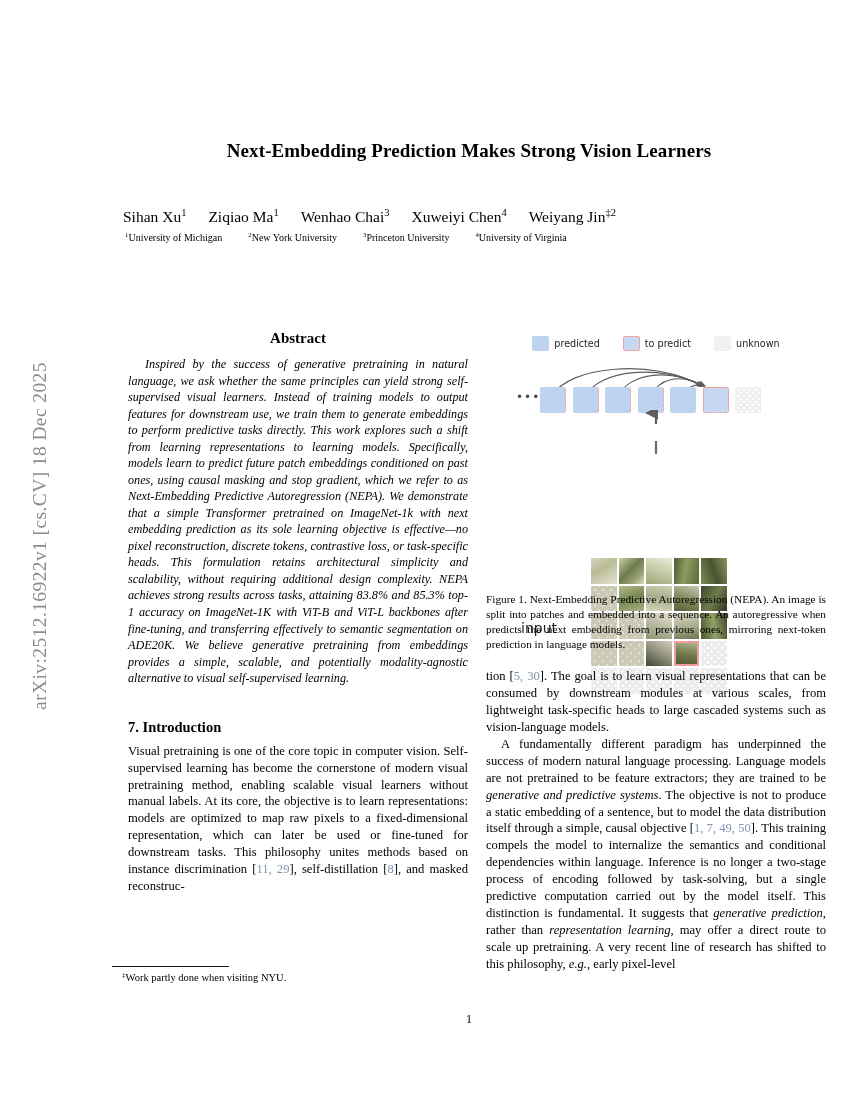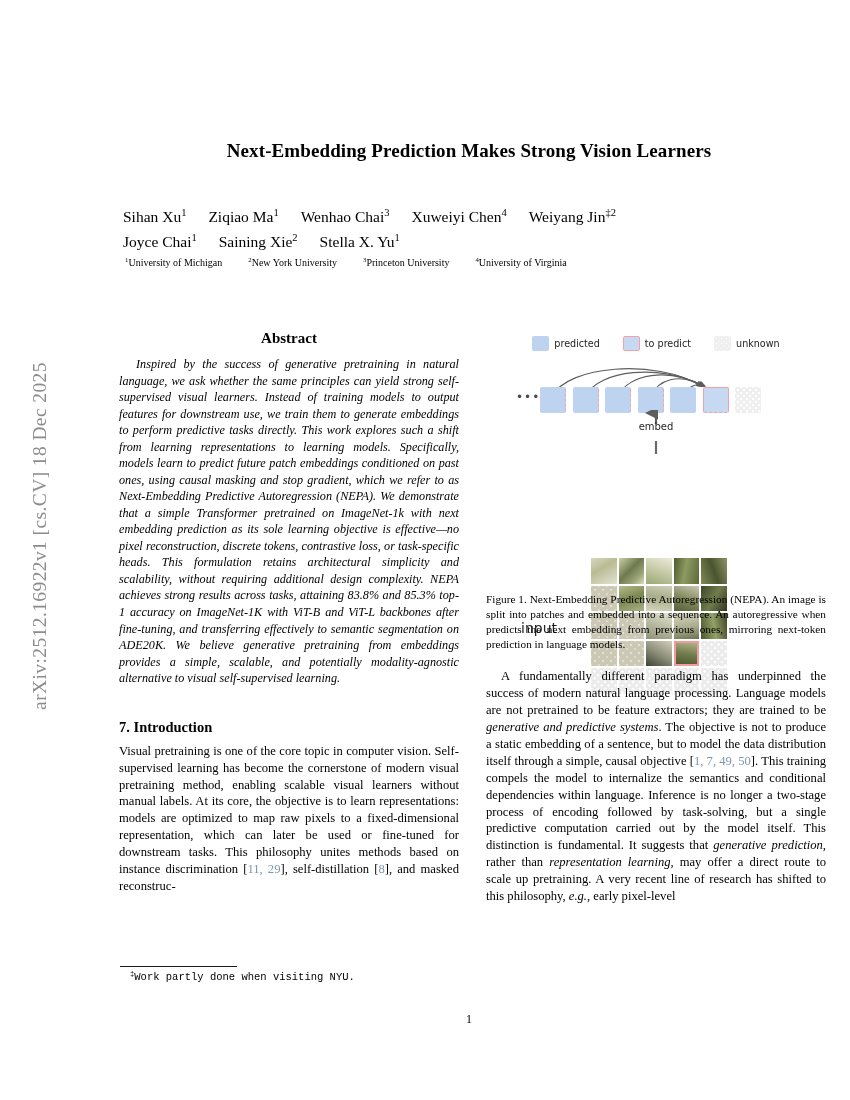--- a/index.html
+++ b/index.html
@@ -91,21 +91,21 @@
     color: #9aa3ad;
     letter-spacing: 0.2px;
   }
 
   
   .col {
     position: absolute;
     top: 330px;
     width: 340px;
   }
-  #col-left  { left: 7px; }
+  #col-left  { left: 16px; }
 
   .sec-center {
     text-align: center;
     font-size: 15px;
     font-weight: bold;
     margin: 0 0 9px 0;
   }
   .abstract-body {
     font-style: italic;
     font-size: 12.2px;
@@ -129,24 +129,23 @@
     hyphens: auto;
     -webkit-hyphens: auto;
   }
   .body-par.indent { text-indent: 15px; }
   .cite { color: #7e95ad; }
   .it { font-style: italic; }
 
   
   #footnote {
     position: absolute;
-    left: 8px;
+    left: 0px;
     top: 966px;
     width: 340px;
-    font-family: Liberation Mono, monospace;
   }
   #footnote .rule {
     width: 117px;
     height: 0;
     border-top: 1px solid #1a1a1a;
     margin-bottom: 4px;
   }
   #footnote .fn-text {
     font-size: 10.5px;
     line-height: 1.3;
@@ -337,23 +336,20 @@
 
 <div id="page">
 
   <div id="title-block">
     <div id="paper-title">Next-Embedding Prediction Makes Strong Vision Learners</div>
   </div>
 
   <div id="author-block">
     <div class="arow">
       <span class="author"><span>Sihan Xu</span><sup>1</sup></span><span class="author"><span>Ziqiao Ma</span><sup>1</sup></span><span class="author"><span>Wenhao Chai</span><sup>3</sup></span><span class="author"><span>Xuweiyi Chen</span><sup>4</sup></span><span class="author"><span>Weiyang Jin</span><sup>‡2</sup></span>
-    </div>
-    <div class="arow">
-      <span class="author"><span>Joyce Chai</span><sup>1</sup></span><span class="author"><span>Saining Xie</span><sup>2</sup></span><span class="author"><span>Stella X. Yu</span><sup>1</sup></span>
     </div>
     <div class="arow affil-row">
       <span class="affil"><sup>1</sup><span>University of Michigan</span></span><span class="affil"><sup>2</sup><span>New York University</span></span><span class="affil"><sup>3</sup><span>Princeton University</span></span><span class="affil"><sup>4</sup><span>University of Virginia</span></span>
     </div>
   </div>
 
 
   <div class="col" id="col-left">
     <div class="sec-center">Abstract</div>
     <p class="abstract-body">Inspired by the success of generative pretraining in natural language, we ask whether the same principles can yield strong self-supervised visual learners. Instead of training models to output features for downstream use, we train them to generate embeddings to perform predictive tasks directly. This work explores such a shift from learning representations to learning models. Specifically, models learn to predict future patch embeddings conditioned on past ones, using causal masking and stop gradient, which we refer to as Next-Embedding Predictive Autoregression (NEPA). We demonstrate that a simple Transformer pretrained on ImageNet-1k with next embedding prediction as its sole learning objective is effective—no pixel reconstruction, discrete tokens, contrastive loss, or task-specific heads. This formulation retains architectural simplicity and scalability, without requiring additional design complexity. NEPA achieves strong results across tasks, attaining 83.8% and 85.3% top-1 accuracy on ImageNet-1K with ViT-B and ViT-L backbones after fine-tuning, and transferring effectively to semantic segmentation on ADE20K. We believe generative pretraining from embeddings provides a simple, scalable, and potentially modality-agnostic alternative to visual self-supervised learning.</p>
@@ -415,21 +411,20 @@
       <svg id="embed-arrow-svg" viewBox="0 0 340 48">
         <defs>
           <marker id="uparrow" markerWidth="6" markerHeight="6" refX="3" refY="5" orient="auto">
             <path d="M3,0 L6,6 L0,6 z" fill="#5e5e5e"></path>
           </marker>
         </defs>
         <line x1="170" y1="14" x2="170" y2="3" stroke="#5e5e5e" stroke-width="2.2" marker-end="url(#uparrow)"></line>
         <line x1="170" y1="31" x2="170" y2="44" stroke="#6a6a6a" stroke-width="2.2"></line>
       </svg>
 
-      <div id="embed-label">embed</div>
 
       <div id="patch-area">
         <div id="input-label">input</div>
         <div id="patch-grid">
 
           <div class="patch" style="background:linear-gradient(150deg,#d8d6c4 0%,#b9bc92 40%,#cfcfb6 70%,#e2e0cd 100%)"></div>
           <div class="patch" style="background:linear-gradient(135deg,#cdd0a8 0%,#6e7a4e 45%,#9aa477 75%,#dedbc4 100%)"></div>
           <div class="patch" style="background:linear-gradient(200deg,#eceade 0%,#c9cdaa 45%,#9ba775 100%)"></div>
           <div class="patch" style="background:linear-gradient(100deg,#4e5a31 0%,#8d9a61 45%,#5c6a39 100%)"></div>
           <div class="patch" style="background:linear-gradient(70deg,#7d8a55 0%,#4a5530 50%,#8a9462 100%)"></div>
@@ -458,17 +453,18 @@
           <div class="patch blank"></div>
           <div class="patch blank"></div>
         </div>
       </div>
     </div>
 
     <div id="fig-caption"><span>Figure 1.</span> <span>Next-Embedding Predictive Autoregression (NEPA). An image is split into patches and embedded into a sequence. An autoregressive when predicts the next embedding from previous ones, mirroring next-token prediction in language models.</span></div>
   </div>
 
   <div id="right-body">
+    <p class="body-par"><span>tion [</span><span class="cite">5, 30</span><span>]. The goal is to learn visual representations that can be consumed by downstream modules at various scales, from lightweight task-specific heads to large cascaded systems such as vision-language models.</span></p>
     <p class="body-par indent"><span>A fundamentally different paradigm has underpinned the success of modern natural language processing. Language models are not pretrained to be feature extractors; they are trained to be </span><span class="it">generative and predictive systems</span><span>. The objective is not to produce a static embedding of a sentence, but to model the data distribution itself through a simple, causal objective [</span><span class="cite">1, 7, 49, 50</span><span>]. This training compels the model to internalize the semantics and conditional dependencies within language. Inference is no longer a two-stage process of encoding followed by task-solving, but a single predictive computation carried out by the model itself. This distinction is fundamental. It suggests that </span><span class="it">generative prediction</span><span>, rather than </span><span class="it">representation learning</span><span>, may offer a direct route to scale up pretraining. A very recent line of research has shifted to this philosophy, </span><span class="it">e.g.</span><span>, early pixel-level</span></p>
   </div>
 
   <div id="page-number">1</div>
 </div>
 
 </body></html>

